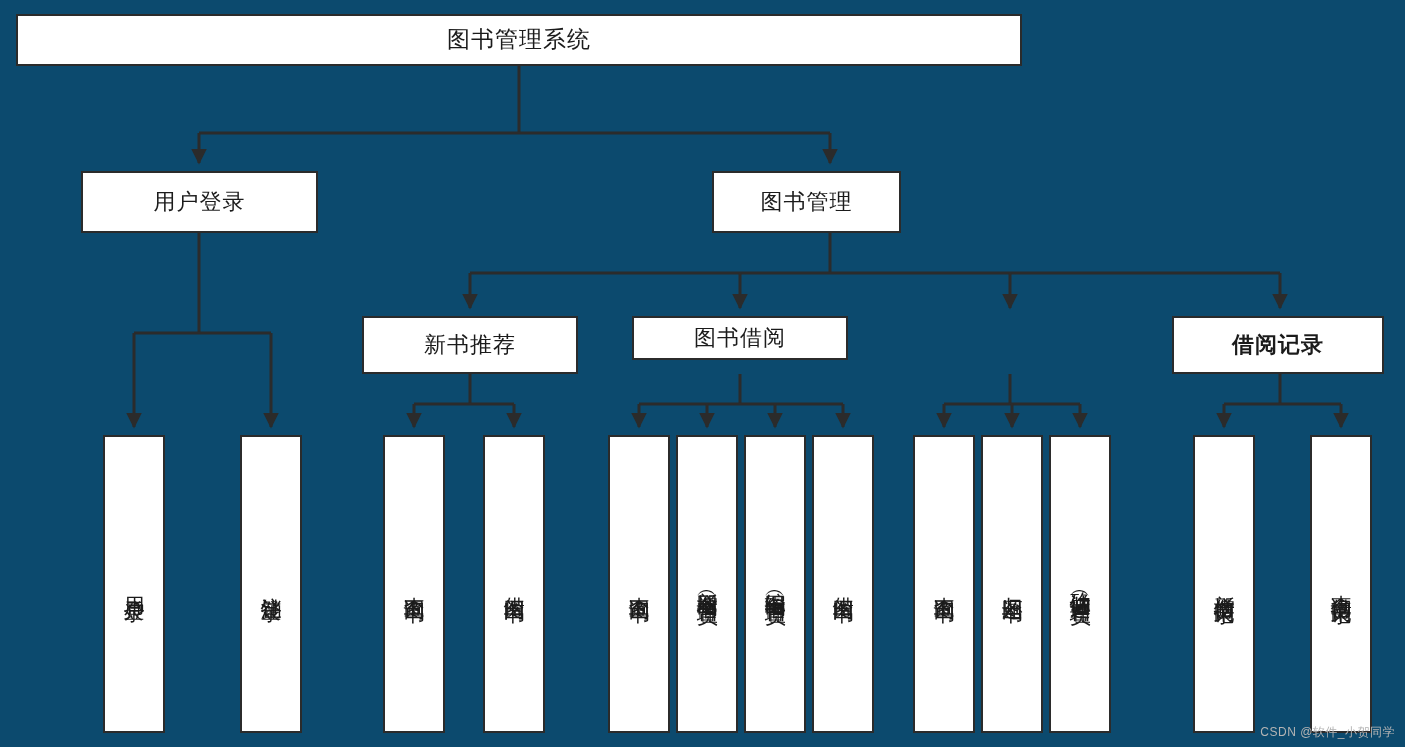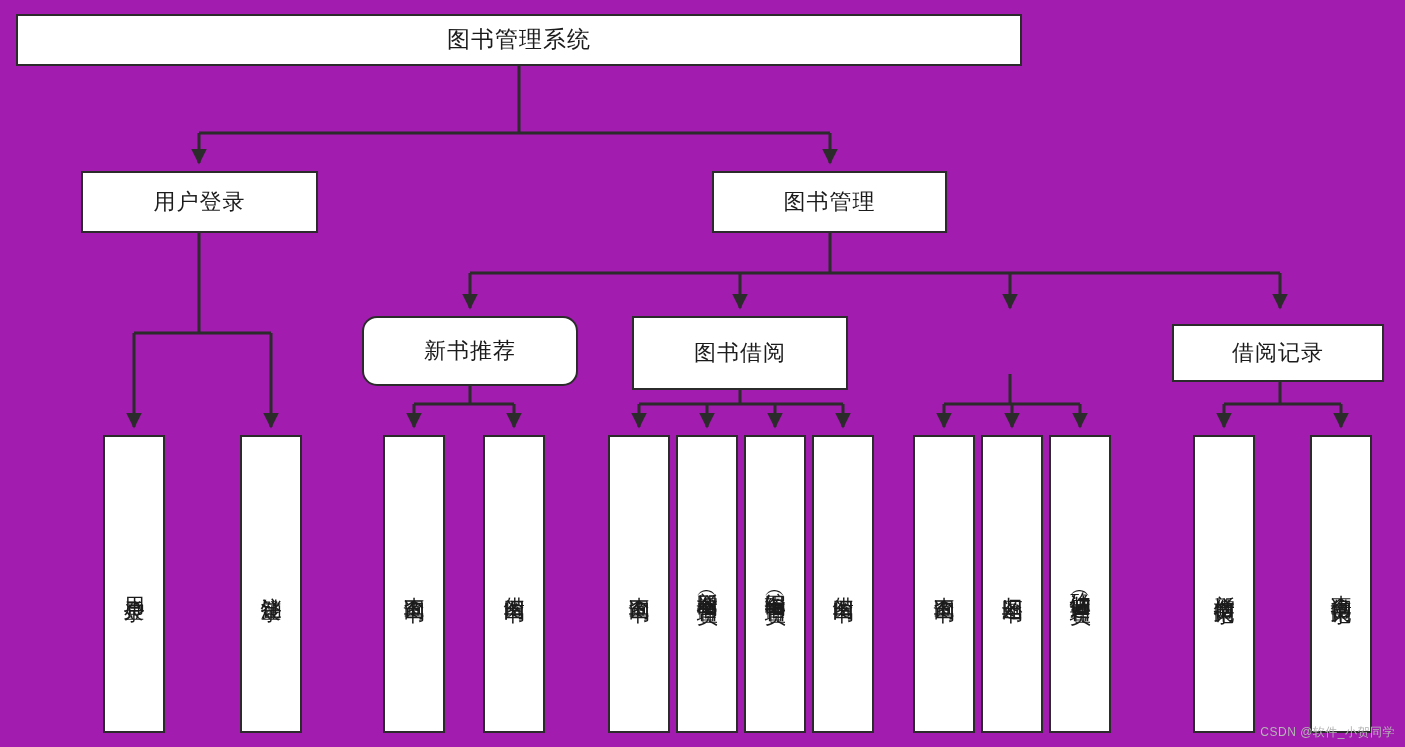--- a/index.html
+++ b/index.html
@@ -9,21 +9,21 @@
     background: #ffffff;
   }
   body {
     font-family: "Liberation Sans", "DejaVu Sans", sans-serif;
     color: #1a1a1a;
   }
   #canvas {
     position: relative;
     width: 1405px;
     height: 747px;
-    background: #a21caf;
+    background: #0c4a6e;
     overflow: hidden;
   }
   #wires {
     position: absolute;
     left: 0;
     top: 0;
     width: 1405px;
     height: 747px;
     pointer-events: none;
   }
@@ -128,31 +128,31 @@
     </g>
   </svg>
 
   <div class="node horiz" id="root-node" style="left:16px; top:14px; width:1006px; height:52px;">
     <span>图书管理系统</span>
   </div>
 
   <div class="node horiz" style="left:81px; top:171px; width:237px; height:62px;">
     <span>用户登录</span>
   </div>
-  <div class="node horiz" style="left:712px; top:171px; width:235px; height:62px;align-items:center;">
+  <div class="node horiz" style="left:712px; top:171px; width:189px; height:62px;align-items:center;">
     <span>图书管理</span>
   </div>
 
-  <div class="node horiz" style="left:362px; top:316px; width:216px; height:70px;border-radius:15px;">
+  <div class="node horiz" style="left:362px; top:316px; width:216px; height:58px;">
     <span>新书推荐</span>
   </div>
-  <div class="node horiz" style="left:632px; top:316px; width:216px; height:74px;text-align:right;">
+  <div class="node horiz" style="left:632px; top:316px; width:216px; height:44px;text-align:right;">
     <span>图书借阅</span>
   </div>
-  <div class="node horiz" style="left:1172px; top:324px; width:212px; height:58px;">
+  <div class="node horiz" style="left:1172px; top:316px; width:212px; height:58px;font-weight:bold;">
     <span>借阅记录</span>
   </div>
 
   <div class="node vert" style="left:103px; top:435px; width:62px; height:298px;">
     <span class="vtext">用户登录</span>
   </div>
   <div class="node vert" style="left:240px; top:435px; width:62px; height:298px;">
     <span class="vtext">注销登录</span>
   </div>
 

